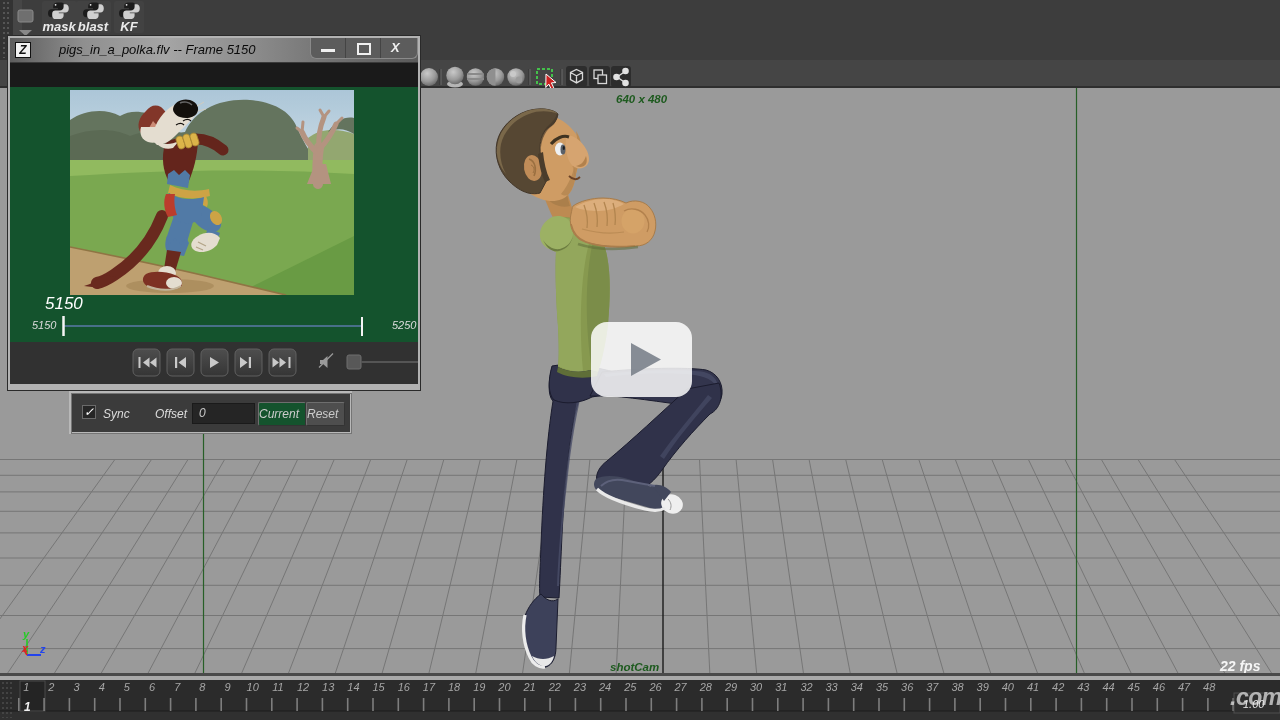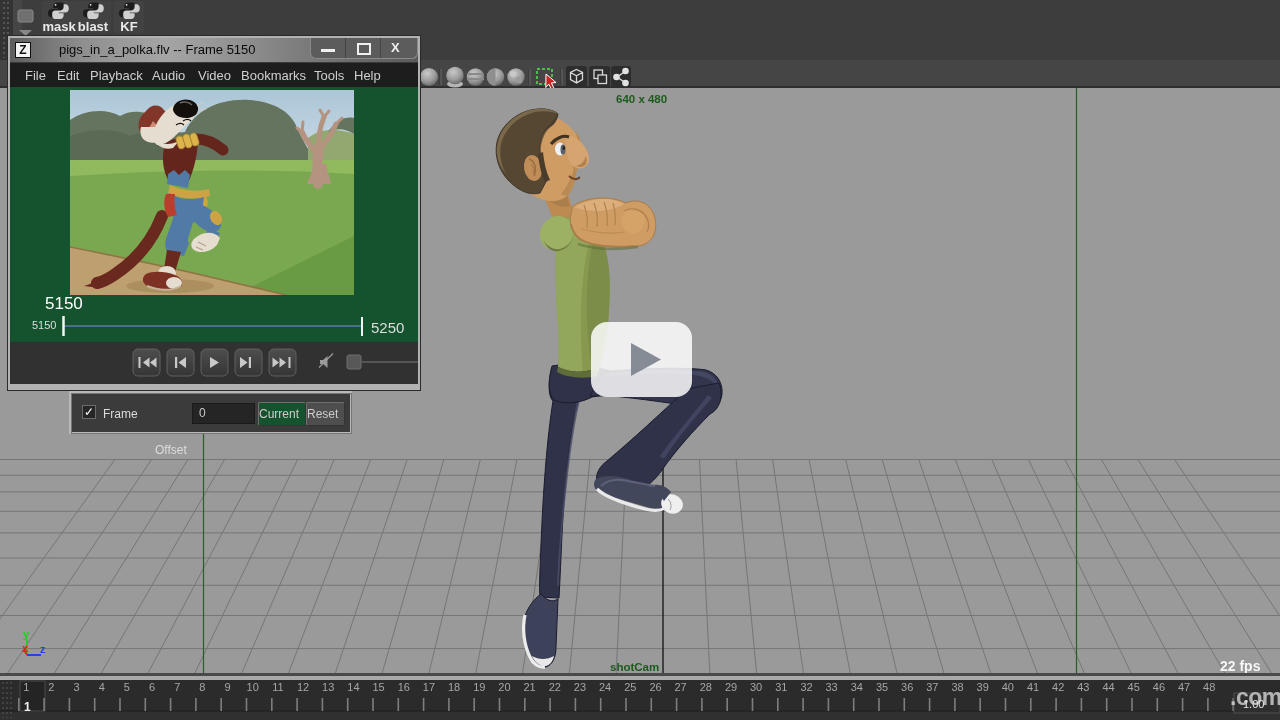--- a/index.html
+++ b/index.html
@@ -1,14 +1,14 @@
 <!DOCTYPE html>
 <html><head><meta charset="utf-8"><style>
 html,body{margin:0;padding:0;width:1280px;height:720px;overflow:hidden;background:#3d3d3d;font-family:"Liberation Sans",sans-serif;}
-#stage{position:absolute;left:0;top:0;width:1056px;height:720px;}
+#stage{position:absolute;left:0;top:0;width:1056px;height:720px;font-style:italic;}
 .abs{position:absolute;}
 </style></head>
 <body>
 <div id="stage">
 <svg class="abs" style="left:0;top:0" width="1280" height="720" viewBox="0 0 1280 720">
 
   <rect x="0" y="0" width="1280" height="60" fill="#3d3d3d"></rect>
   <rect x="0" y="0" width="13" height="60" fill="#333333"></rect>
   <path d="M4,2v56 M8,2v56" stroke="#555" stroke-width="2" stroke-dasharray="2,3"></path>
   <rect x="13" y="0" width="9" height="60" fill="#464646"></rect>
@@ -246,30 +246,20 @@
 
     <div class="abs" style="left:300px;top:0px;width:106px;height:20px;background:#5c5c5c;border:1px solid #8a8a8a;border-top:none;border-radius:0 0 6px 6px;">
       <div class="abs" style="left:34px;top:0;width:1px;height:20px;background:#444;"></div>
       <div class="abs" style="left:69px;top:0;width:1px;height:20px;background:#444;"></div>
       <div class="abs" style="left:10px;top:11px;width:14px;height:3px;background:#f0f0f0;"></div>
       <div class="abs" style="left:46px;top:5px;width:10px;height:8px;border:2.5px solid #f0f0f0;"></div>
       <div class="abs" style="left:80px;top:2px;color:#f0f0f0;font-size:13px;font-weight:bold;">X</div>
     </div>
   </div>
 
-  <div class="abs" style="left:0;top:25px;width:408px;height:24px;background:#1d1d1d;color:#cfcfcf;font-size:13px;">
-    <span class="abs" style="left:15px;top:5px;">File</span>
-    <span class="abs" style="left:47px;top:5px;">Edit</span>
-    <span class="abs" style="left:80px;top:5px;">Playback</span>
-    <span class="abs" style="left:142px;top:5px;">Audio</span>
-    <span class="abs" style="left:188px;top:5px;">Video</span>
-    <span class="abs" style="left:231px;top:5px;">Bookmarks</span>
-    <span class="abs" style="left:304px;top:5px;">Tools</span>
-    <span class="abs" style="left:344px;top:5px;">Help</span>
-  </div>
 
   <div class="abs" style="left:0;top:49px;width:408px;height:255px;background:#14532d;">
     <svg class="abs" style="left:60px;top:3px;filter:saturate(0.88) brightness(0.97);" width="284" height="205" viewBox="0 0 284 205" id="cartoon">
       <defs>
             <linearGradient id="skyg" x1="0" y1="0" x2="0" y2="1">
         <stop offset="0" stop-color="#aecde2"></stop>
               <stop offset="1" stop-color="#d9e8ef"></stop>
       </linearGradient>
           </defs>
       <rect x="0" y="0" width="284" height="96" fill="url(#skyg)"></rect>
@@ -346,21 +336,21 @@
 
         <g fill="#e8b93c" stroke="#b28a28" stroke-width="0.8">
           <rect x="107" y="46" width="7" height="13" rx="3.5" transform="rotate(-18 110.5 52.5)"></rect>
           <rect x="114" y="44" width="7" height="14" rx="3.5" transform="rotate(-18 117.5 51)"></rect>
           <rect x="121" y="43" width="7" height="13" rx="3.5" transform="rotate(-18 124.5 49.5)"></rect>
         </g>
       </g>
     </svg>
     <div class="abs" style="left:35px;top:207px;font-size:17px;color:#fff;">5150</div>
     <div class="abs" style="left:22px;top:232px;font-size:11px;color:#ddd;">5150</div>
-    <div class="abs" style="left:361px;top:232px;font-size:15px;color:#ddd;">5250</div>
+    <div class="abs" style="left:382px;top:232px;font-size:11px;color:#ddd;">5250</div>
     <svg class="abs" style="left:0;top:225px;" width="408" height="30">
       <path d="M54,14 L352,14" stroke="#5b79a8" stroke-width="1.5"></path>
       <path d="M53.5,4 V24" stroke="#f5f5f5" stroke-width="2.5"></path>
       <path d="M352,5 V24" stroke="#f5f5f5" stroke-width="2"></path>
     </svg>
   </div>
 
   <div class="abs" style="left:0;top:304px;width:408px;height:42px;background:#313131;">
     <svg class="abs" style="left:0;top:0" width="408" height="42">
       <defs>
@@ -389,22 +379,22 @@
       </g>
       <rect x="337" y="13" width="14" height="14" rx="2" fill="#585858" stroke="#6e6e6e"></rect>
       <path d="M351,20 h57" stroke="#555" stroke-width="2"></path>
     </svg>
   </div>
 </div>
 
 <div class="abs" style="left:69px;top:391px;width:279px;height:39px;background:#3b3b3b;border:2px solid #b8b8b8;">
   <div class="abs" style="left:0;top:0;width:279px;height:39px;border:1px solid #757575;">
     <div class="abs" style="left:10px;top:11px;width:12px;height:12px;background:#262626;border:1px solid #6a6a6a;color:#fff;font-size:12px;line-height:12px;text-align:center;">✓</div>
-    <span class="abs" style="left:31px;top:13px;font-size:12px;color:#dcdcdc;">Frame</span>
-    <span class="abs" style="left:83px;top:13px;font-size:12px;color:#dcdcdc;margin-top:36px;">Offset</span>
+    <span class="abs" style="left:31px;top:13px;font-size:12px;color:#dcdcdc;">Sync</span>
+    <span class="abs" style="left:83px;top:13px;font-size:12px;color:#dcdcdc;">Offset</span>
     <div class="abs" style="left:120px;top:9px;width:55px;height:19px;background:#252525;border:1px solid #1a1a1a;color:#c8c8c8;font-size:12px;line-height:19px;padding-left:6px;">0</div>
     <div class="abs" style="left:186px;top:8px;width:46px;height:22px;background:#14532d;border:1px solid #6e6e6e;border-bottom-color:#333;border-right-color:#333;border-radius:2px;color:#cccccc;font-size:12px;text-align:left;line-height:22px;">Current</div>
     <div class="abs" style="left:234px;top:8px;width:37px;height:22px;background:#4e4e4e;border:1px solid #6e6e6e;border-bottom-color:#333;border-right-color:#333;border-radius:2px;color:#cccccc;font-size:12px;text-align:left;line-height:22px;">Reset</div>
   </div>
 </div>
 
 <div class="abs" style="left:591px;top:322px;width:101px;height:75px;background:rgba(255,255,255,0.84);border-radius:16px;"></div>
 <svg class="abs" style="left:591px;top:322px;" width="101" height="75">
       <path d="M40,21 L70,37.5 L40,54 Z" fill="#7d838d" opacity="0.92"></path>
     </svg>

